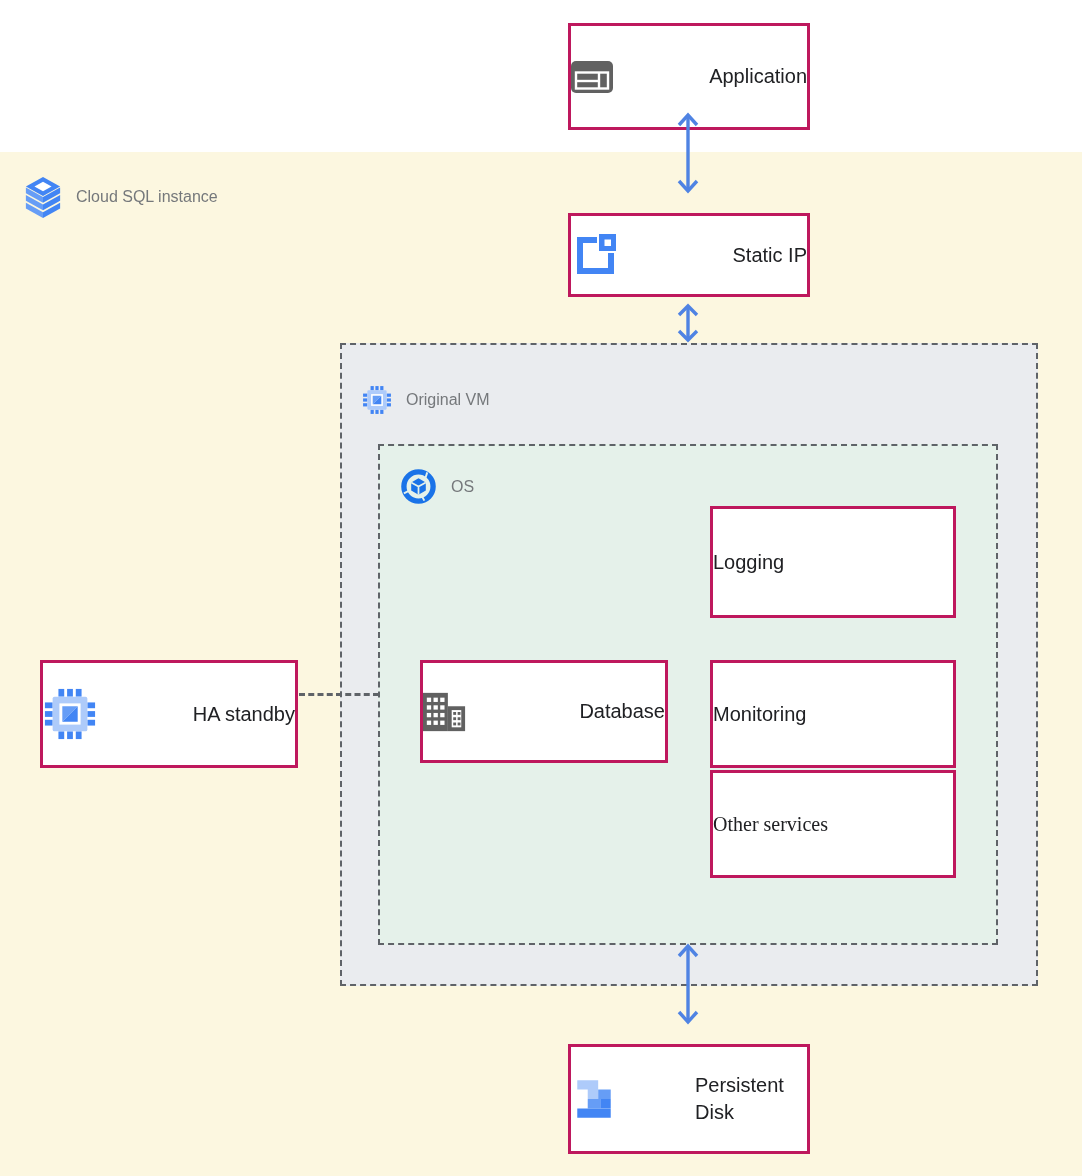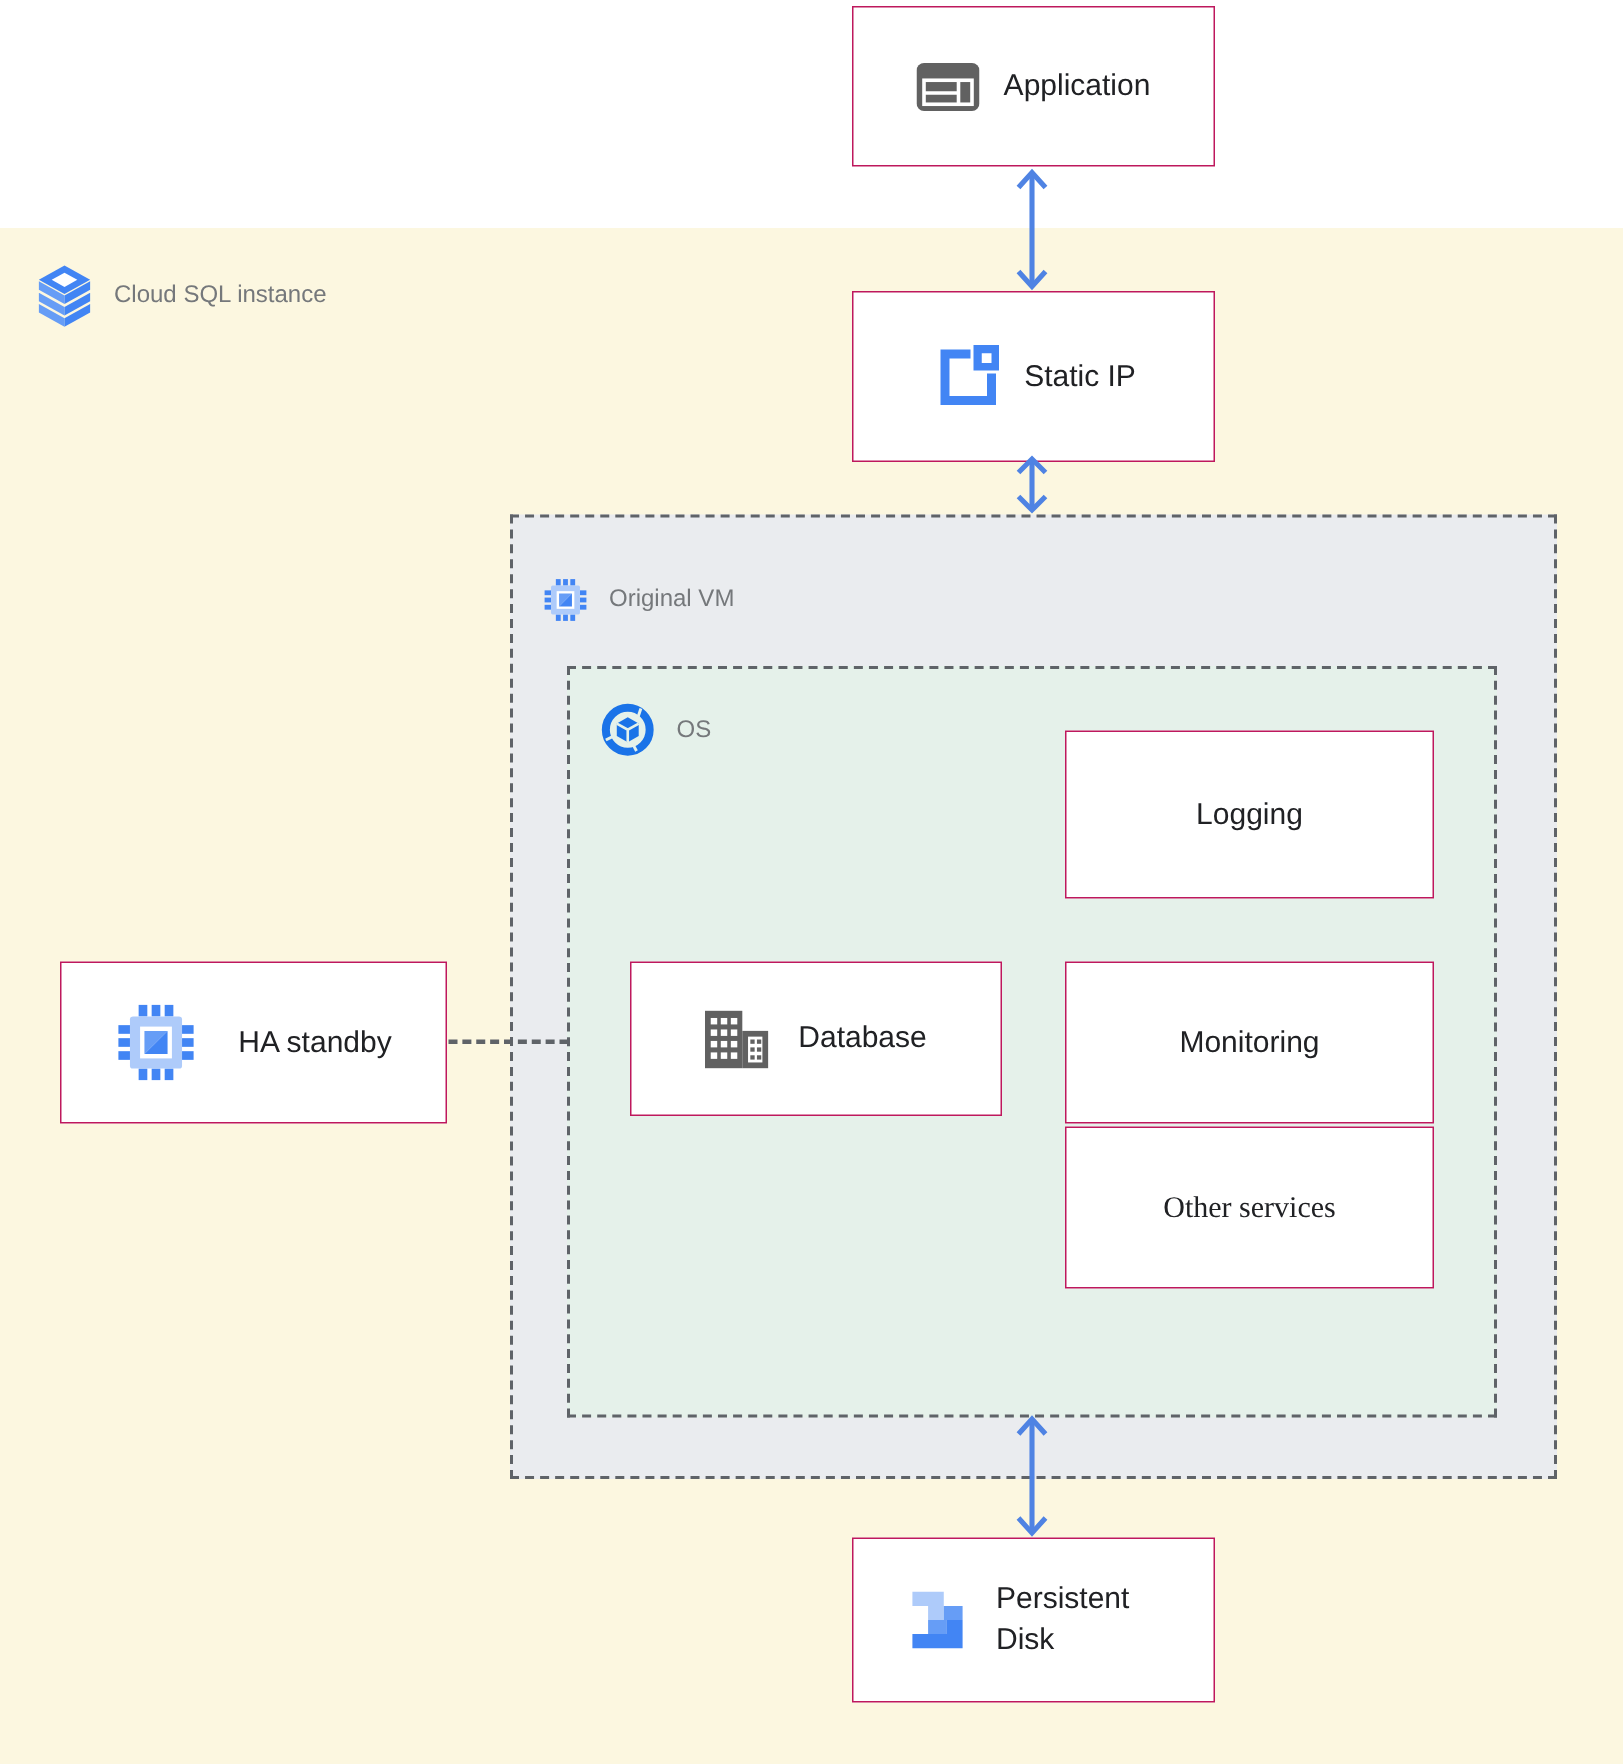--- a/index.html
+++ b/index.html
@@ -4,34 +4,35 @@
 <style>
   html,body{margin:0;padding:0;}
   body{
     width:1082px;height:1176px;position:relative;
     background:#FCF7E0;
     font-family:"Liberation Sans","DejaVu Sans",sans-serif;
     overflow:hidden;
   }
   .top-strip{position:absolute;left:0;top:0;width:1082px;height:152px;background:#FFFFFF;}
   .node{
-    position:absolute;background:#FFFFFF;border:1px solid #be185d;
-    display:flex;align-items:center;justify-content:center;gap:16px;
+    position:absolute;background:#FFFFFF;border:3px solid #be185d;
+    display:flex;align-items:center;justify-content:space-between;gap:16px;
     box-sizing:border-box;
+    margin-top:19px;
   }
   .node-label{font-size:20px;color:#202124;}
   .container{position:absolute;box-sizing:border-box;border:2px dashed #5F6368;}
   .vm-container{left:340px;top:343px;width:698px;height:643px;background:#EAECEF;}
   .os-container{left:378px;top:444px;width:620px;height:501px;background:#E5F1EA;}
   .container-label{
     position:absolute;display:flex;align-items:center;gap:14px;
     font-size:16px;color:#75787B;
   }
   .app-box{left:568px;top:4px;width:242px;height:107px;}
-  .staticip-box{left:568px;top:194px;width:242px;height:114px;}
+  .staticip-box{left:568px;top:194px;width:242px;height:84px;}
   .logging-box{left:710px;top:487px;width:246px;height:112px;}
   .database-box{left:420px;top:641px;width:248px;height:103px;gap:18px;}
   .monitoring-box{left:710px;top:641px;width:246px;height:108px;}
   .otherservices-box{left:710px;top:751px;width:246px;height:108px;font-family:Liberation Serif, serif;}
   .hastandby-box{left:40px;top:641px;width:258px;height:108px;gap:28px;}
   .pdisk-box{left:568px;top:1025px;width:242px;height:110px;gap:16px;}
   .pdisk-box .node-label{width:112px;line-height:27px;}
   .arrow{position:absolute;}
   .arrow-1{left:676px;top:112px;}
   .arrow-2{left:676px;top:303px;}

